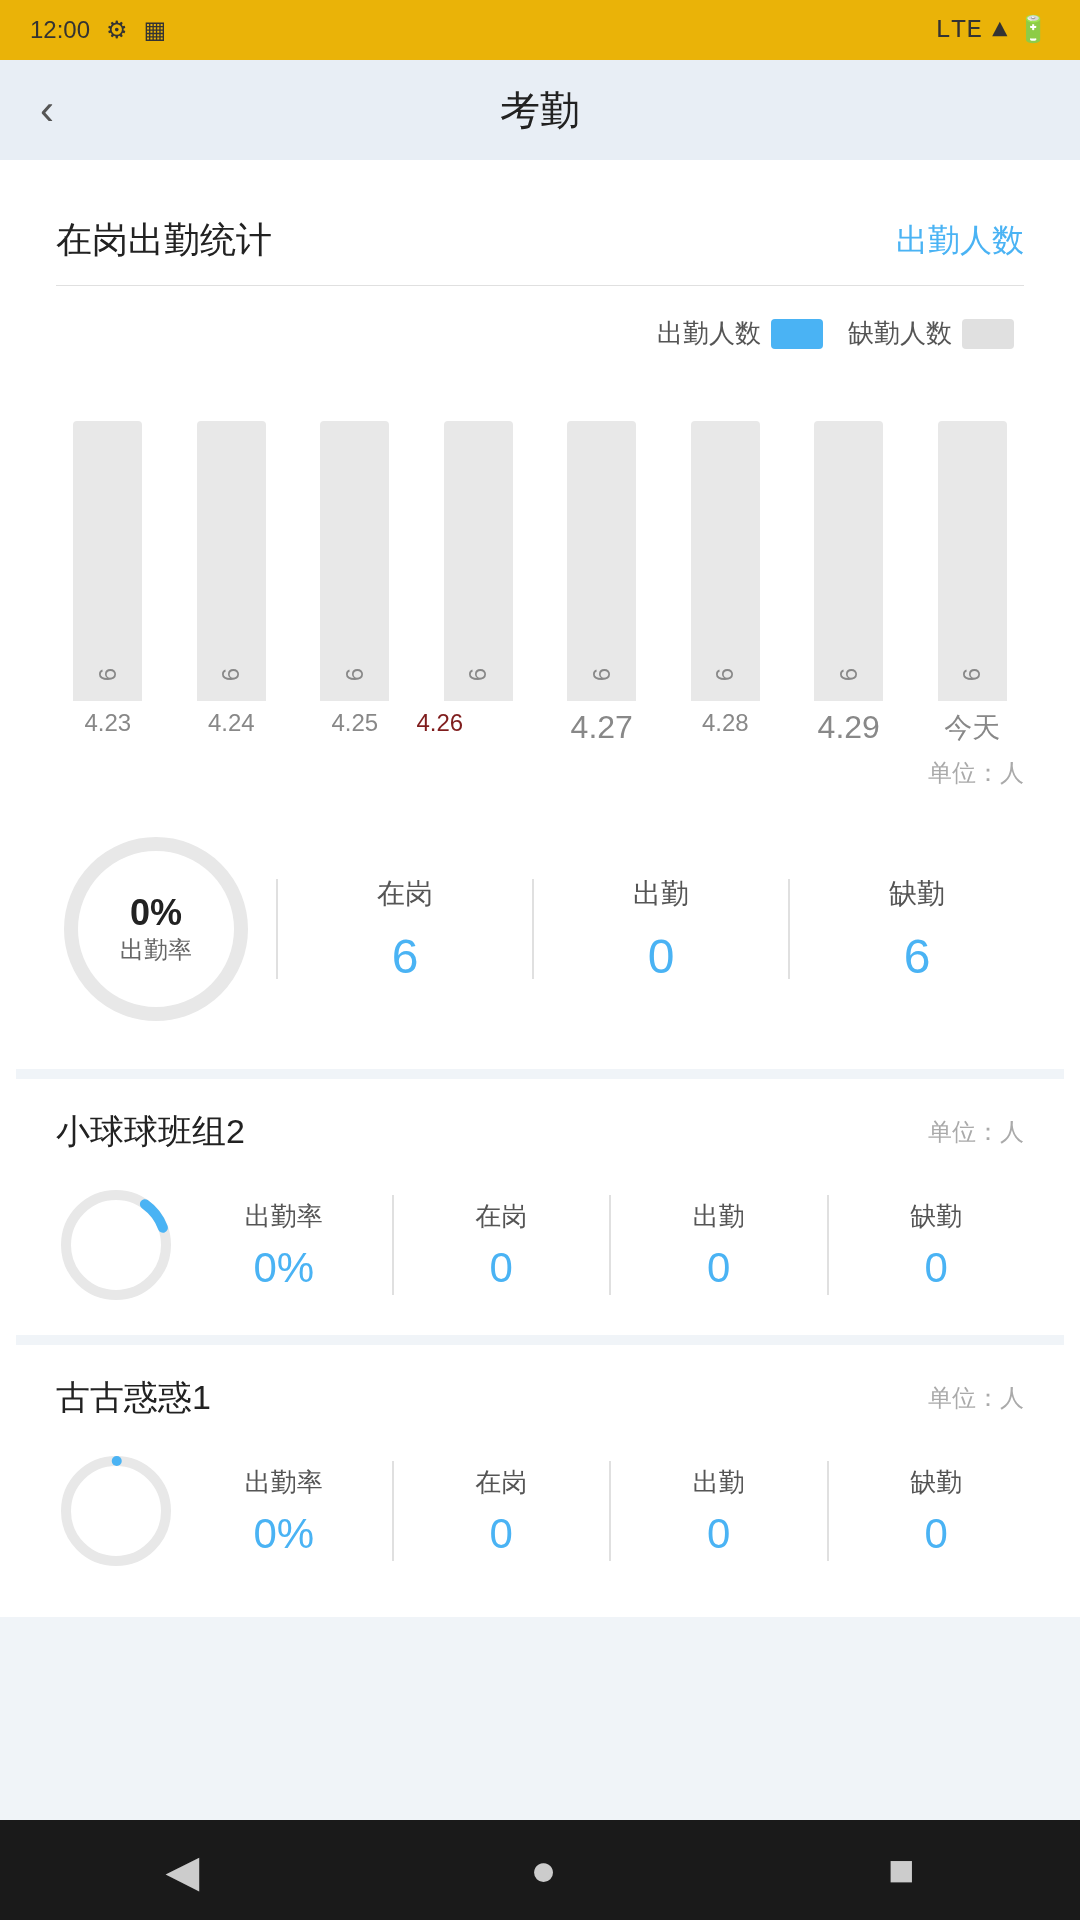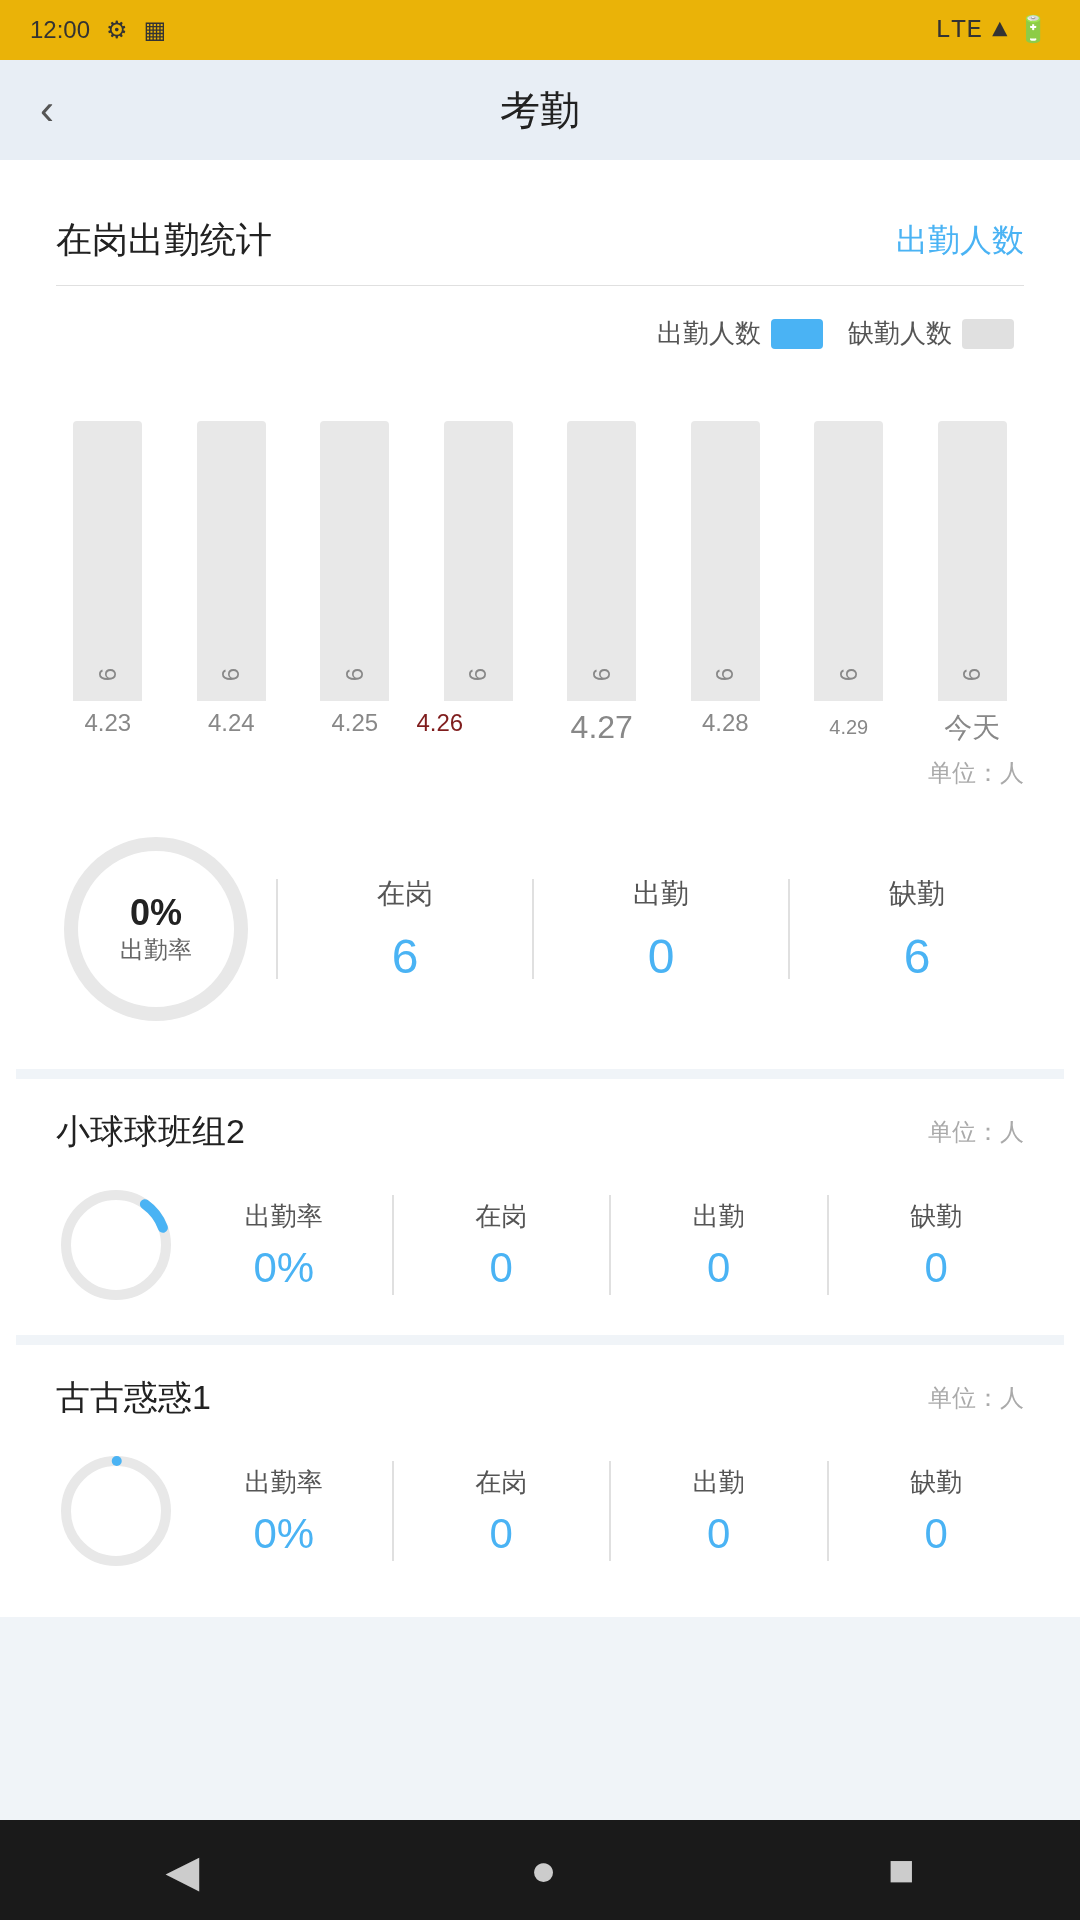--- a/index.html
+++ b/index.html
@@ -406,21 +406,21 @@
       </div>
     </div>
 
   <div style="display:flex; padding: 0 30px; gap:0;" id="chart-x-labels">
       <div style="flex: 1 1 0%; text-align: center; font-size: 24px; color: rgb(136, 136, 136); padding: 8px 0px 10px;">4.23</div>
       <div style="flex: 1 1 0%; text-align: center; font-size: 24px; color: rgb(136, 136, 136); padding: 8px 0px 10px;">4.24</div>
       <div style="flex: 1 1 0%; text-align: center; font-size: 24px; color: rgb(136, 136, 136); padding: 8px 0px 10px;">4.25</div>
       <div style="flex: 1 1 0%; text-align: left; font-size: 24px; color: #7f1d1d; padding: 8px 0px 10px;">4.26</div>
       <div style="flex: 1 1 0%; text-align: center; font-size: 32px; color: rgb(136, 136, 136); padding: 8px 0px 10px;">4.27</div>
       <div style="flex: 1 1 0%; text-align: center; font-size: 24px; color: rgb(136, 136, 136); padding: 8px 0px 10px;">4.28</div>
-      <div style="flex: 1 1 0%; text-align: center; font-size: 20px; color: rgb(136, 136, 136); padding: 8px 0px 10px; margin-top: 7px;">4.29</div>
+      <div style="flex: 1 1 0%; text-align: center; font-size: 32px; color: rgb(136, 136, 136); padding: 8px 0px 10px;">4.29</div>
       <div style="flex: 1 1 0%; text-align: center; font-size: 28px; color: rgb(136, 136, 136); padding: 8px 0px 10px;">今天</div>
     </div>
 
   <div class="unit-label">单位：人</div>
 
   <div class="stats-row">
 
     <div class="circle-container">
       <svg class="circle-svg" viewBox="0 0 200 200">
         <circle cx="100" cy="100" r="85" fill="none" stroke="#e8e8e8" stroke-width="14"></circle>

